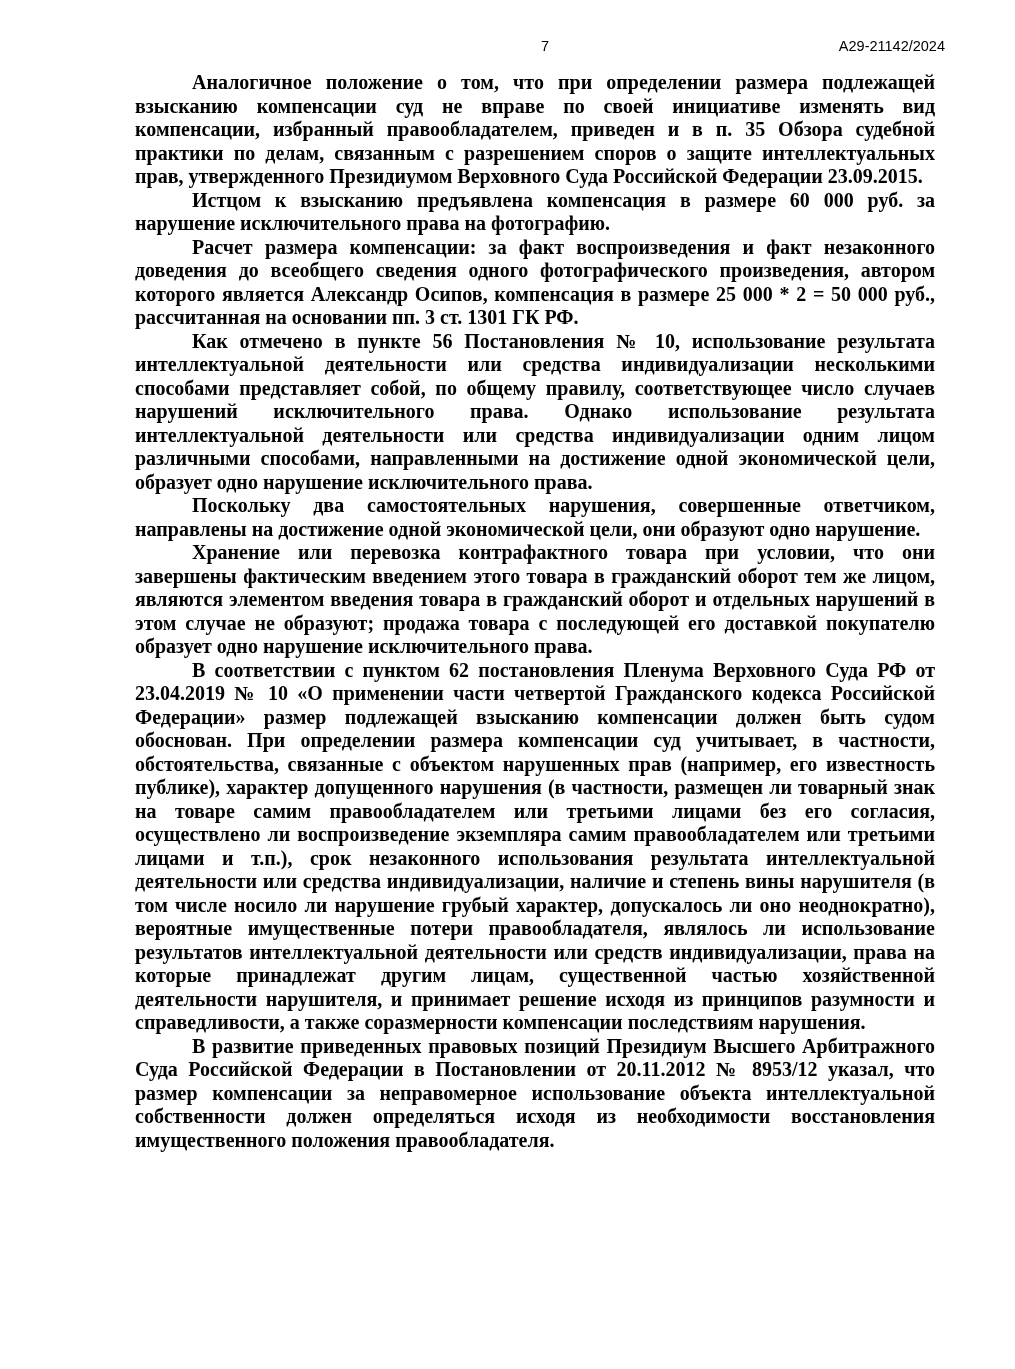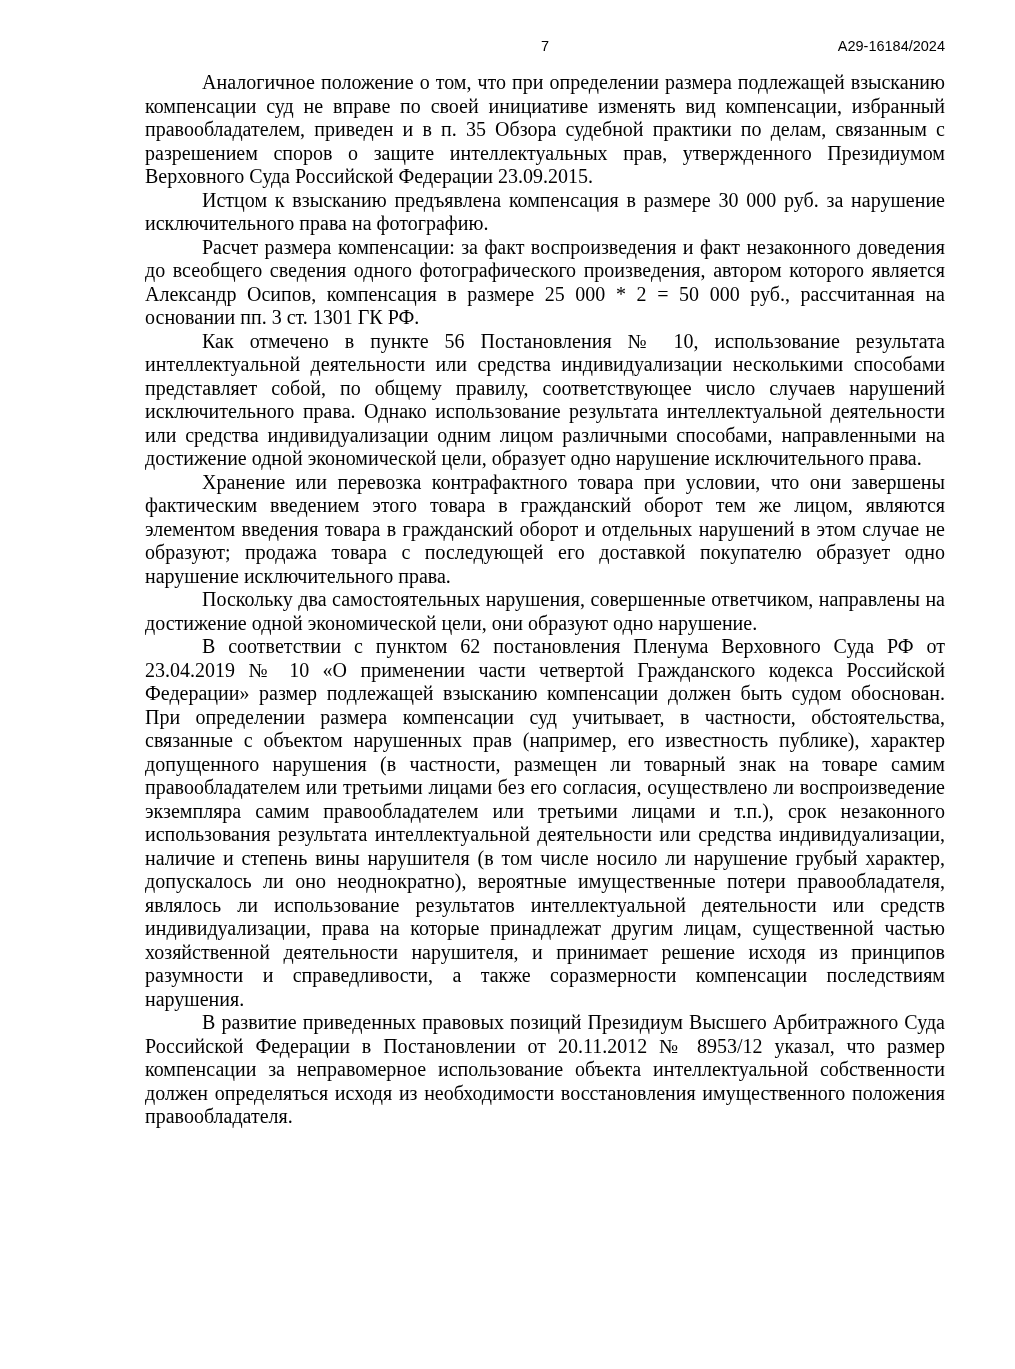--- a/index.html
+++ b/index.html
@@ -32,50 +32,51 @@
     top: 0;
     text-align: center;
   }
   .case-number {
     position: absolute;
     right: 0;
     top: 0;
   }
   .body-text {
     position: absolute;
-    left: 145px;
+    left: 135px;
     top: 71px;
     width: 800px;
     font-family: "Liberation Serif", "DejaVu Serif", serif;
     font-size: 20px;
     line-height: 23.5px;
     text-align: justify;
     color: #000000;
+    font-weight: bold;
   }
   .body-text p {
     margin: 0;
     padding: 0;
     text-indent: 57px;
     word-spacing: normal;
   }
 </style>
 </head>
 <body>
 
 <div class="page">
 
   <header class="page-header">
     <span class="page-number">7</span>
-    <span class="case-number">А29-16184/2024</span>
+    <span class="case-number">А29-21142/2024</span>
   </header>
 
   <main class="body-text">
     <p>Аналогичное положение о том, что при определении размера подлежащей взысканию компенсации суд не вправе по своей инициативе изменять вид компенсации, избранный правообладателем, приведен и в п. 35 Обзора судебной практики по делам, связанным с разрешением споров о защите интеллектуальных прав, утвержденного Президиумом Верховного Суда Российской Федерации 23.09.2015.</p>
-    <p>Истцом к взысканию предъявлена компенсация в размере 30 000 руб. за нарушение исключительного права на фотографию.</p>
+    <p>Истцом к взысканию предъявлена компенсация в размере 60 000 руб. за нарушение исключительного права на фотографию.</p>
     <p>Расчет размера компенсации: за факт воспроизведения и факт незаконного доведения до всеобщего сведения одного фотографического произведения, автором которого является Александр Осипов, компенсация в размере 25 000 * 2 = 50 000 руб., рассчитанная на основании пп. 3 ст. 1301 ГК РФ.</p>
     <p>Как отмечено в пункте 56 Постановления № 10, использование результата интеллектуальной деятельности или средства индивидуализации несколькими способами представляет собой, по общему правилу, соответствующее число случаев нарушений исключительного права. Однако использование результата интеллектуальной деятельности или средства индивидуализации одним лицом различными способами, направленными на достижение одной экономической цели, образует одно нарушение исключительного права.</p>
+    <p>Поскольку два самостоятельных нарушения, совершенные ответчиком, направлены на достижение одной экономической цели, они образуют одно нарушение.</p>
     <p>Хранение или перевозка контрафактного товара при условии, что они завершены фактическим введением этого товара в гражданский оборот тем же лицом, являются элементом введения товара в гражданский оборот и отдельных нарушений в этом случае не образуют; продажа товара с последующей его доставкой покупателю образует одно нарушение исключительного права.</p>
-    <p>Поскольку два самостоятельных нарушения, совершенные ответчиком, направлены на достижение одной экономической цели, они образуют одно нарушение.</p>
     <p>В соответствии с пунктом 62 постановления Пленума Верховного Суда РФ от 23.04.2019 № 10 «О применении части четвертой Гражданского кодекса Российской Федерации» размер подлежащей взысканию компенсации должен быть судом обоснован. При определении размера компенсации суд учитывает, в частности, обстоятельства, связанные с объектом нарушенных прав (например, его известность публике), характер допущенного нарушения (в частности, размещен ли товарный знак на товаре самим правообладателем или третьими лицами без его согласия, осуществлено ли воспроизведение экземпляра самим правообладателем или третьими лицами и т.п.), срок незаконного использования результата интеллектуальной деятельности или средства индивидуализации, наличие и степень вины нарушителя (в том числе носило ли нарушение грубый характер, допускалось ли оно неоднократно), вероятные имущественные потери правообладателя, являлось ли использование результатов интеллектуальной деятельности или средств индивидуализации, права на которые принадлежат другим лицам, существенной частью хозяйственной деятельности нарушителя, и принимает решение исходя из принципов разумности и справедливости, а также соразмерности компенсации последствиям нарушения.</p>
     <p>В развитие приведенных правовых позиций Президиум Высшего Арбитражного Суда Российской Федерации в Постановлении от 20.11.2012 № 8953/12 указал, что размер компенсации за неправомерное использование объекта интеллектуальной собственности должен определяться исходя из необходимости восстановления имущественного положения правообладателя.</p>
   </main>
 
 </div>
 
 </body></html>

